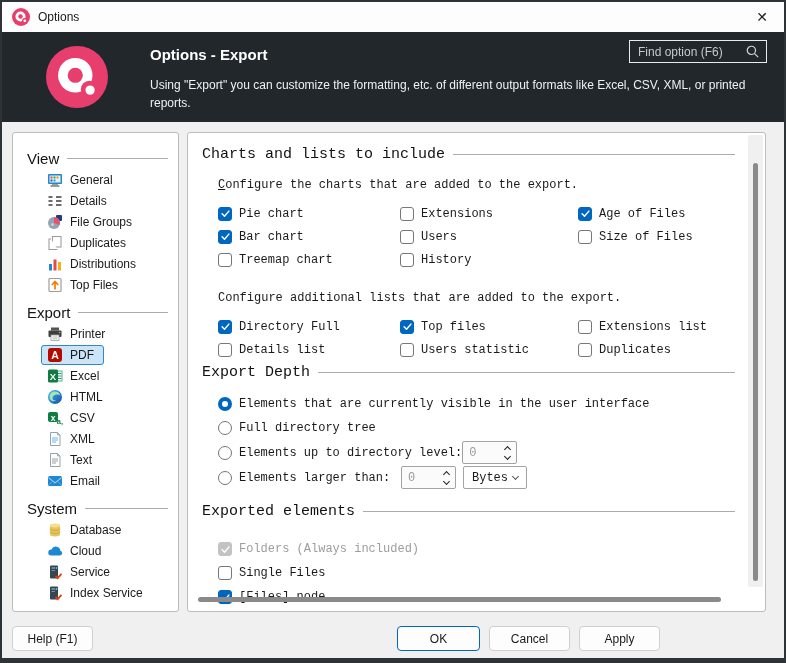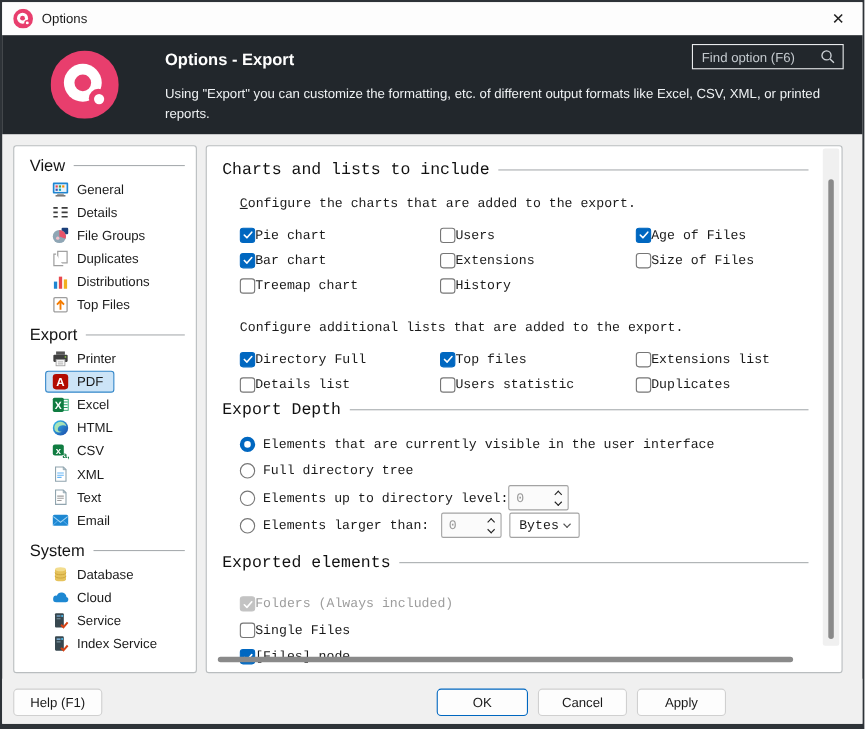--- a/index.html
+++ b/index.html
@@ -25,37 +25,37 @@
   .header .htext { position:absolute; left:148px; top:14px; width:616px; }
   .header h1 { margin:0 0 13px 0; font-size:15px; font-weight:bold; color:#fff; }
   .header p { margin:0; font-size:12px; line-height:1.5; color:#eef1f3; width:612px; }
   .search { position:absolute; top:8px; right:17px; width:138px; height:23px; border:1px solid #e9ebed; display:flex; align-items:center; background:#22272c; }
   .search input { flex:1; min-width:0; background:transparent; border:none; outline:none; color:#a3a3a3; font-size:12px; padding:0 2px 0 8px; font-family:"Liberation Sans", sans-serif; }
   .search input::placeholder { color:#c3c9ce; opacity:1; }
   .search .mag { width:15px; height:15px; margin-right:6px; flex:0 0 auto; display:flex; }
   
   .content { flex:1 1 auto; position:relative; }
   .panel { background:#fff; border:1px solid #b9bdbf; border-radius:3px; position:absolute; }
-  .sidebar { left:10px; top:10px; width:167px; bottom:5px; overflow:hidden; }
+  .sidebar { left:10px; top:10px; width:167px; bottom:5px; padding-top:8px; overflow:hidden; }
   .side-sec { display:flex; align-items:center; padding:0 10px 0 14px; height:24px; margin-top:5px; font-size:15px; color:#141414; }
   .rule { flex:1; height:1px; background:#a9adb0; margin-left:8px; }
   .side-item { display:flex; align-items:center; gap:7px; margin:0 0 1px 28px; padding:1px 9px 1px 5px; width:max-content; border:1px solid transparent; border-radius:3px; height:20px; cursor:default; }
   .side-item .icon { width:16px; height:16px; display:flex; flex:0 0 auto; }
   .side-item .icon svg { width:16px; height:16px; }
   .side-item.selected { background:#cce4f7; border-color:#3387c9; }
   
   .main { left:185px; top:10px; right:18px; bottom:5px; padding:10px 30px 0 14px; overflow:hidden;font-family:Liberation Mono, monospace; }
   .group-head { display:flex; align-items:center; font-size:15px; color:#111; height:22px; }
   .subtitle { margin:13px 0 0 16px; font-size:12px; }
   .accel::first-letter { text-decoration:underline; }
   .grid { display:grid; grid-auto-flow:column; grid-template-columns:182px 178px auto; margin:10px 0 0 16px; }
   .grid.rows3 { grid-template-rows:repeat(3,23px); }
   .grid.rows2 { grid-template-rows:repeat(2,23px); }
   .mt20 { margin-top:20px; }
-  .cb { display:flex; align-items:center; cursor:default; }
+  .cb { display:flex; align-items:center; gap:7px; cursor:default; }
   .box { width:14px; height:14px; border-radius:3px; border:1px solid #767676; background:#fff; display:flex; align-items:center; justify-content:center; flex:0 0 auto; }
   .box svg { width:11px; height:11px; }
   .box.checked { background:#0067c0; border-color:#0067c0; }
   .box.checked.dis { background:#c3c3c3; border-color:#c3c3c3; }
   .cb.disabled { color:#9d9d9d; }
   .gh-depth { }
   .radio-row { display:flex; align-items:center; margin-left:16px; height:24px; }
   .radio-row.tall { height:25px; }
   .radio-row:first-of-type { margin-top:9px; }
   .radio-label { display:flex; align-items:center; min-width:183px; cursor:default; }
@@ -375,25 +375,25 @@
               </svg>
             </span>
             <span>Bar chart</span>
           </label>
           <label class="cb">
             <span class="box"></span>
             <span>Treemap chart</span>
           </label>
           <label class="cb">
             <span class="box"></span>
+            <span>Extensions</span>
+          </label>
+          <label class="cb">
+            <span class="box"></span>
             <span>Users</span>
-          </label>
-          <label class="cb">
-            <span class="box"></span>
-            <span>Extensions</span>
           </label>
           <label class="cb">
             <span class="box"></span>
             <span>History</span>
           </label>
           <label class="cb">
             <span class="box checked">
               <svg viewBox="0 0 12 12">
                 <path d="M2.3 6.3 L4.9 8.9 L9.7 3.4" fill="none" stroke="#fff" stroke-width="1.6" stroke-linecap="round" stroke-linejoin="round"></path>
               </svg>

